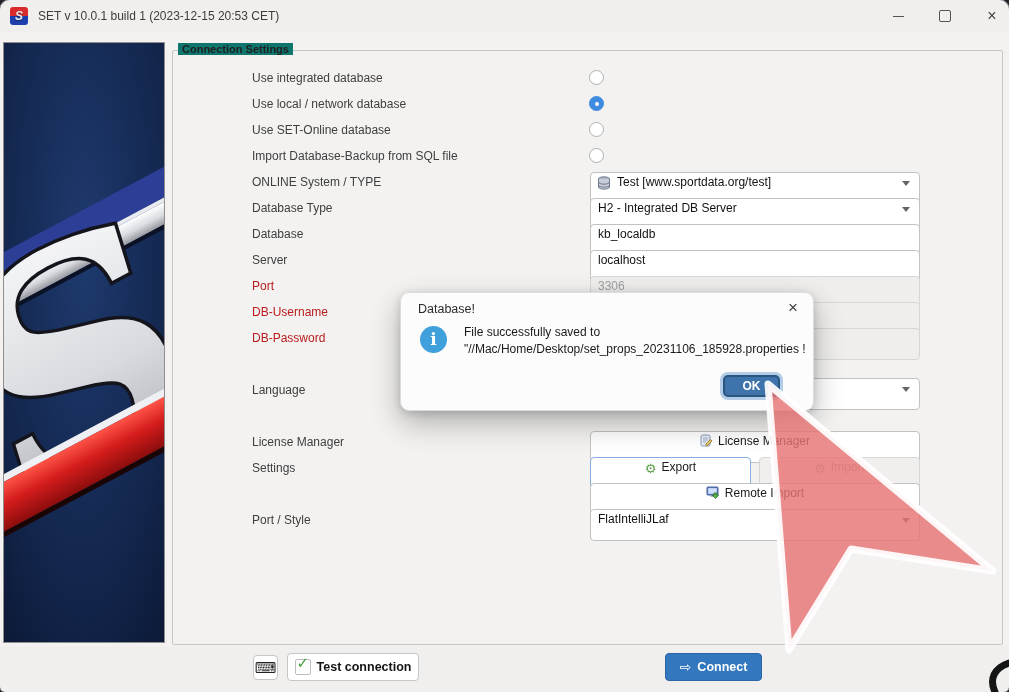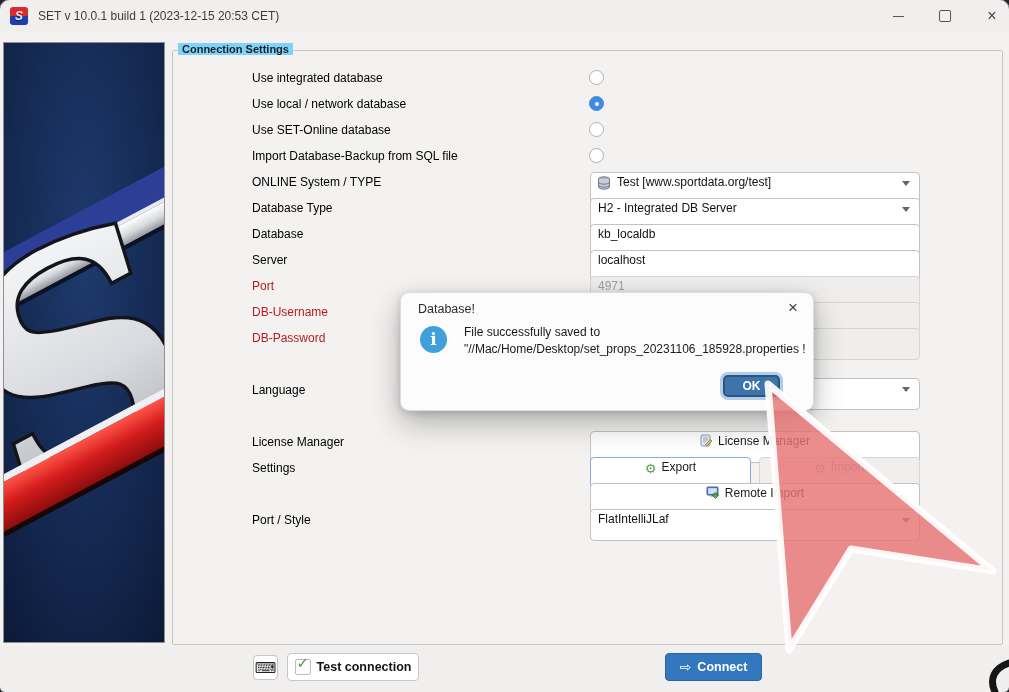--- a/index.html
+++ b/index.html
@@ -28,25 +28,25 @@
   .glyph-max{width:10px;height:10px;border:1.4px solid #555;border-radius:2px;}
   .glyph-close{font-size:16px;color:#444;line-height:1;}
   
   .sidebar{position:absolute;left:3px;top:42px;width:162px;height:601px;border:1px solid #8f8f8f;box-sizing:border-box;}
   
   .groupbox{
     position:absolute;left:172px;top:50px;width:831px;height:595px;
     border:1px solid #c6c6c6;border-radius:2px;box-sizing:border-box;
   }
   .group-title{
-    position:absolute;left:178px;top:43px;padding:0 4px;background:#7dd3fc;
+    position:absolute;left:178px;top:43px;padding:0 4px;background:#0f766e;
     font-size:11px;font-weight:bold;color:#1f1f1f;z-index:2;
   }
   
-  .flabel{position:absolute;left:252px;font-size:12px;color:#000000;white-space:nowrap;}
+  .flabel{position:absolute;left:252px;font-size:12px;color:#404040;white-space:nowrap;}
   .flabel.dim{color:#b91c1c;}
   .radio{
     position:absolute;left:589px;width:15px;height:15px;border-radius:50%;
     background:#fff;border:1px solid #b0b0b0;box-sizing:border-box;
   }
   .radio.sel{background:#3e8be0;border-color:#3e8be0;}
   .radio.sel::after{
     content:"";position:absolute;left:4.5px;top:4.5px;width:4px;height:4px;border-radius:50%;background:#fff;
   }
   .field,.combo,.btn{
@@ -185,21 +185,21 @@
     <span>H2 - Integrated DB Server</span>
   </div>
 
   <div class="flabel" style="top:227px">Database</div>
   <div class="field" style="top:224px">kb_localdb</div>
 
   <div class="flabel" style="top:253px">Server</div>
   <div class="field" style="top:250px">localhost</div>
 
   <div class="flabel dim" style="top:279px">Port</div>
-  <div class="field disabled" style="top:276px">4971</div>
+  <div class="field disabled" style="top:276px">3306</div>
 
   <div class="flabel dim" style="top:305px">DB-Username</div>
   <div class="field disabled" style="top:302px"></div>
 
   <div class="flabel dim" style="top:331px">DB-Password</div>
   <div class="field disabled" style="top:328px"></div>
 
   <div class="flabel" style="top:383px">Language</div>
   <div class="combo" style="top:378px">
     <span></span>

